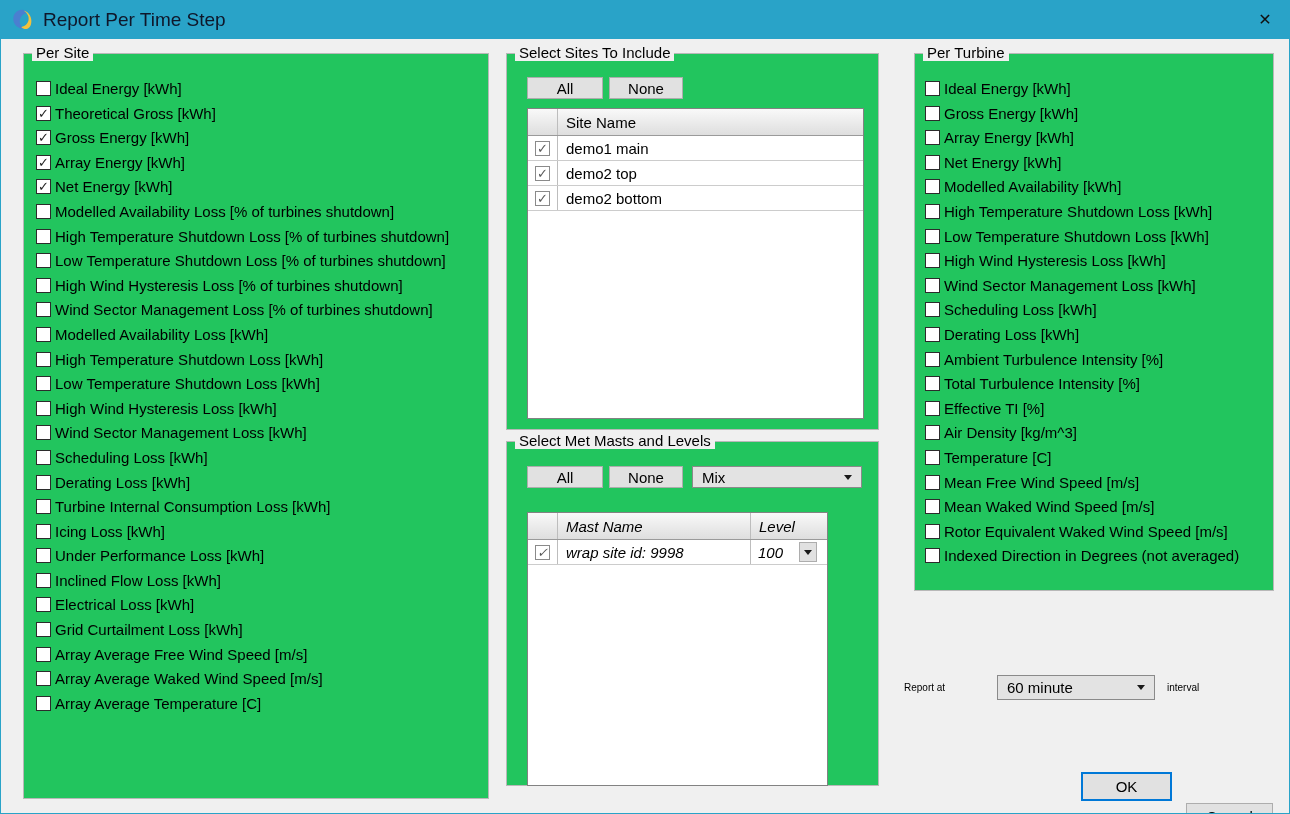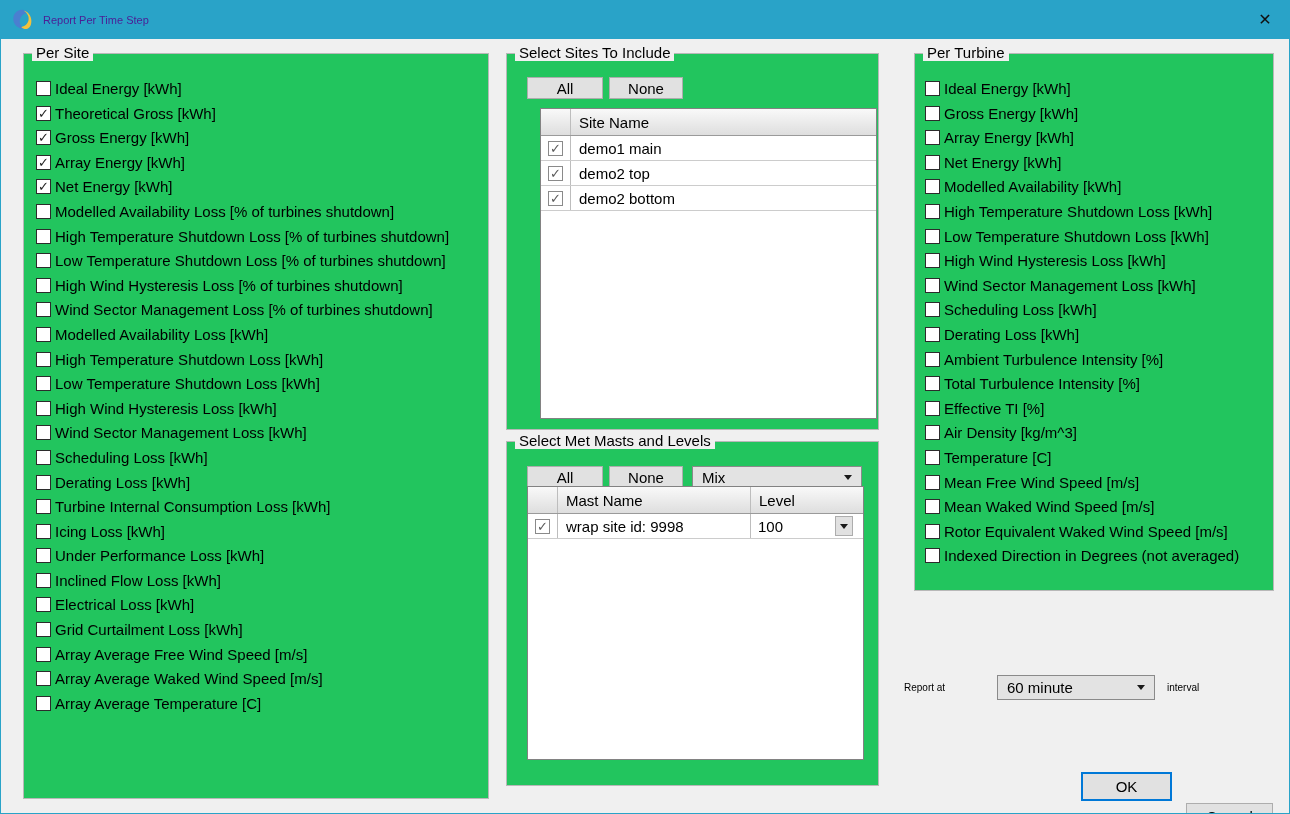--- a/index.html
+++ b/index.html
@@ -13,21 +13,21 @@
     overflow: hidden;
   }
 
   
   .titlebar {
     position: absolute; left: 0; top: 0; right: 0; height: 38px;
     background: var(--titlebar, #29A3C8);
     display: flex; align-items: center; padding-left: 9px;
   }
   .app-icon { width: 24px; height: 24px; margin-right: 9px; flex: 0 0 auto; }
-  .title-text { font-size: 11px; color: #4c1d95; }
+  .title-text { font-size: 19px; color: #0f172a; }
   .close-btn {
     margin-left: auto; width: 48px; height: 38px;
     display: flex; align-items: center; justify-content: center;
     cursor: default;
   }
   .close-glyph { font-size: 16px; color: #111; line-height: 1; }
 
   
   .group {
     position: absolute; border: 1px solid #b8b8b8; border-radius: 0;
@@ -228,21 +228,21 @@
           <span class="cb"></span>
           <span class="cb-label">Array Average Temperature [C]</span>
         </div>
       </div>
   </div>
 
   <div class="group" style="left:505px; top:52px; width:373px; height:377px;">
     <div class="group-title">Select Sites To Include</div>
     <div class="btn" style="left:20px; top:23px; width:76px; height:22px;">All</div>
     <div class="btn" style="left:102px; top:23px; width:74px; height:22px;">None</div>
-    <div class="table" style="left:20px; top:54px; width:337px; height:311px;margin-left:13px;">
+    <div class="table" style="left:20px; top:54px; width:337px; height:311px;">
       <div class="thead">
         <div class="th cbcol"></div>
         <div class="th grow">Site Name</div>
       </div>
       <div>
           <div class="trow">
             <div class="tcell cbcell">
               <span class="cb tbl checked"></span>
             </div>
             <div class="tcell grow textcell">demo1 main</div>
@@ -264,21 +264,21 @@
   </div>
 
   <div class="group" style="left:505px; top:440px; width:373px; height:345px;">
     <div class="group-title">Select Met Masts and Levels</div>
     <div class="btn" style="left:20px; top:24px; width:76px; height:22px;">All</div>
     <div class="btn" style="left:102px; top:24px; width:74px; height:22px;">None</div>
     <div class="combo" style="left:185px; top:24px; width:170px; height:22px;">
       <span>Mix</span>
       <span class="combo-arrow tri-down"></span>
     </div>
-    <div class="table" style="left:20px; top:44px; width:337px; height:274px;">
+    <div class="table" style="left:20px; top:70px; width:301px; height:274px;font-style:italic;">
       <div class="thead">
         <div class="th cbcol"></div>
         <div class="th col-mast">Mast Name</div>
         <div class="th grow">Level</div>
       </div>
       <div>
           <div class="trow">
             <div class="tcell cbcell">
               <span class="cb tbl checked"></span>
             </div>

